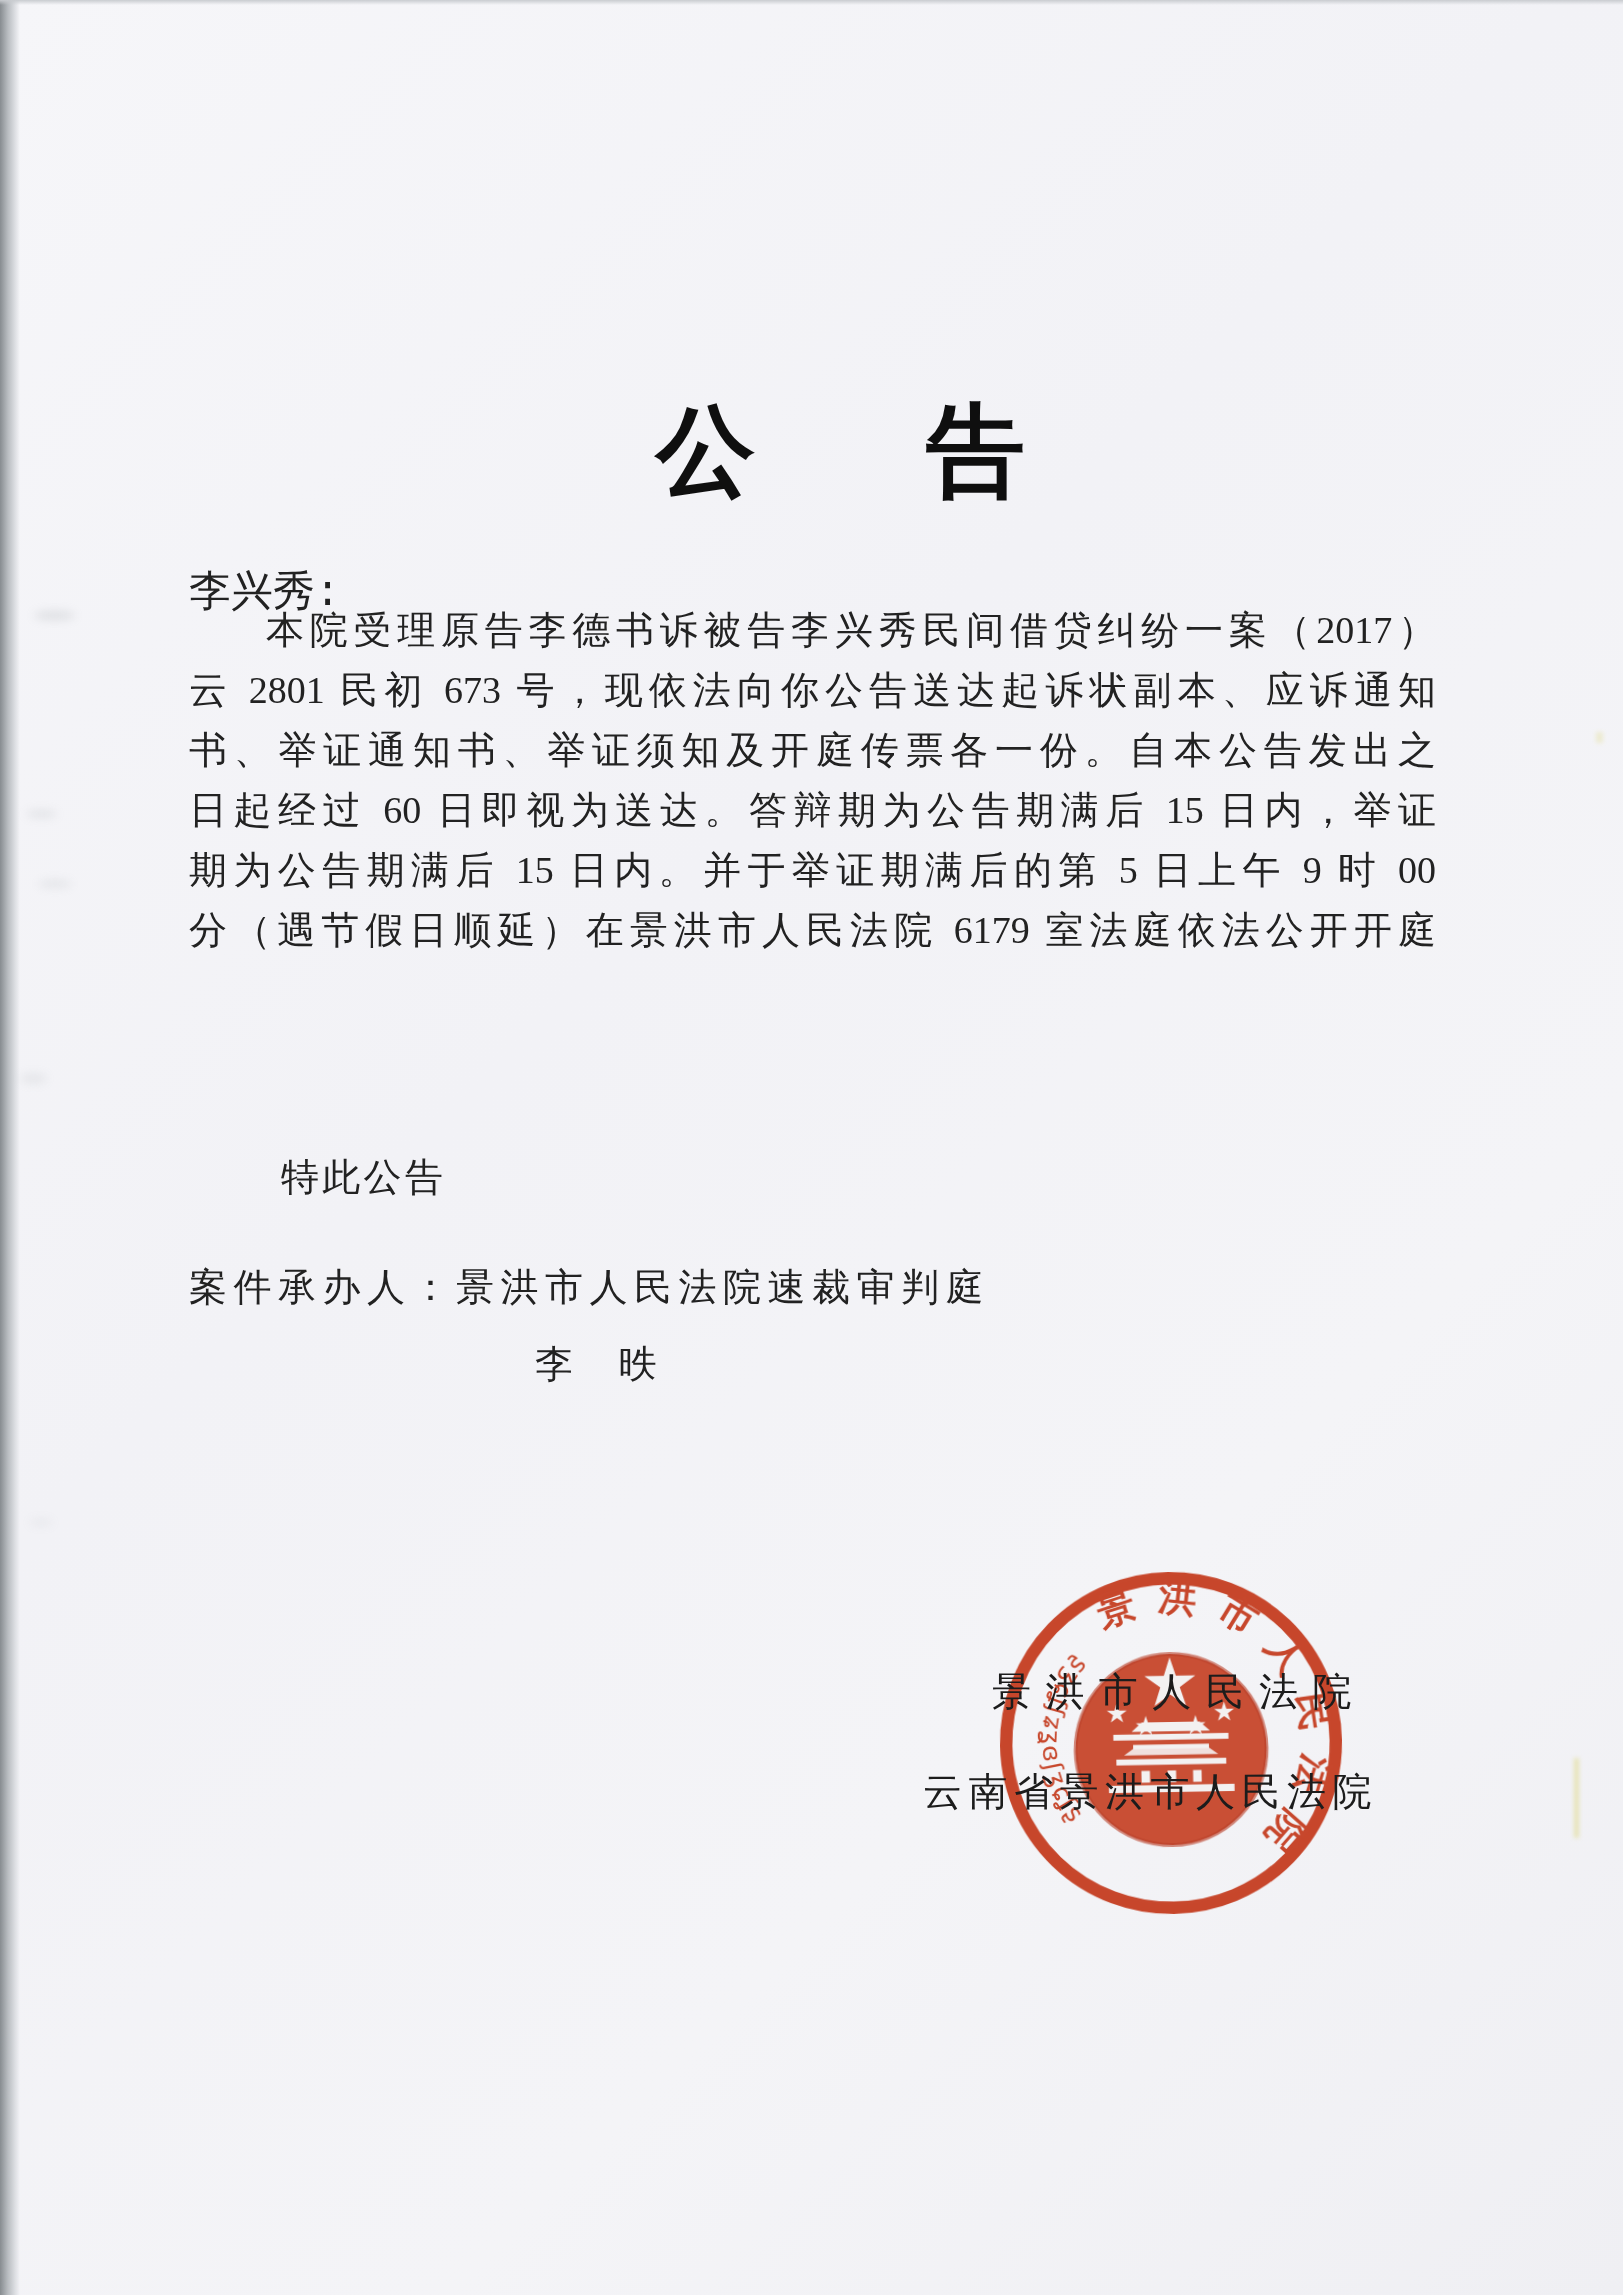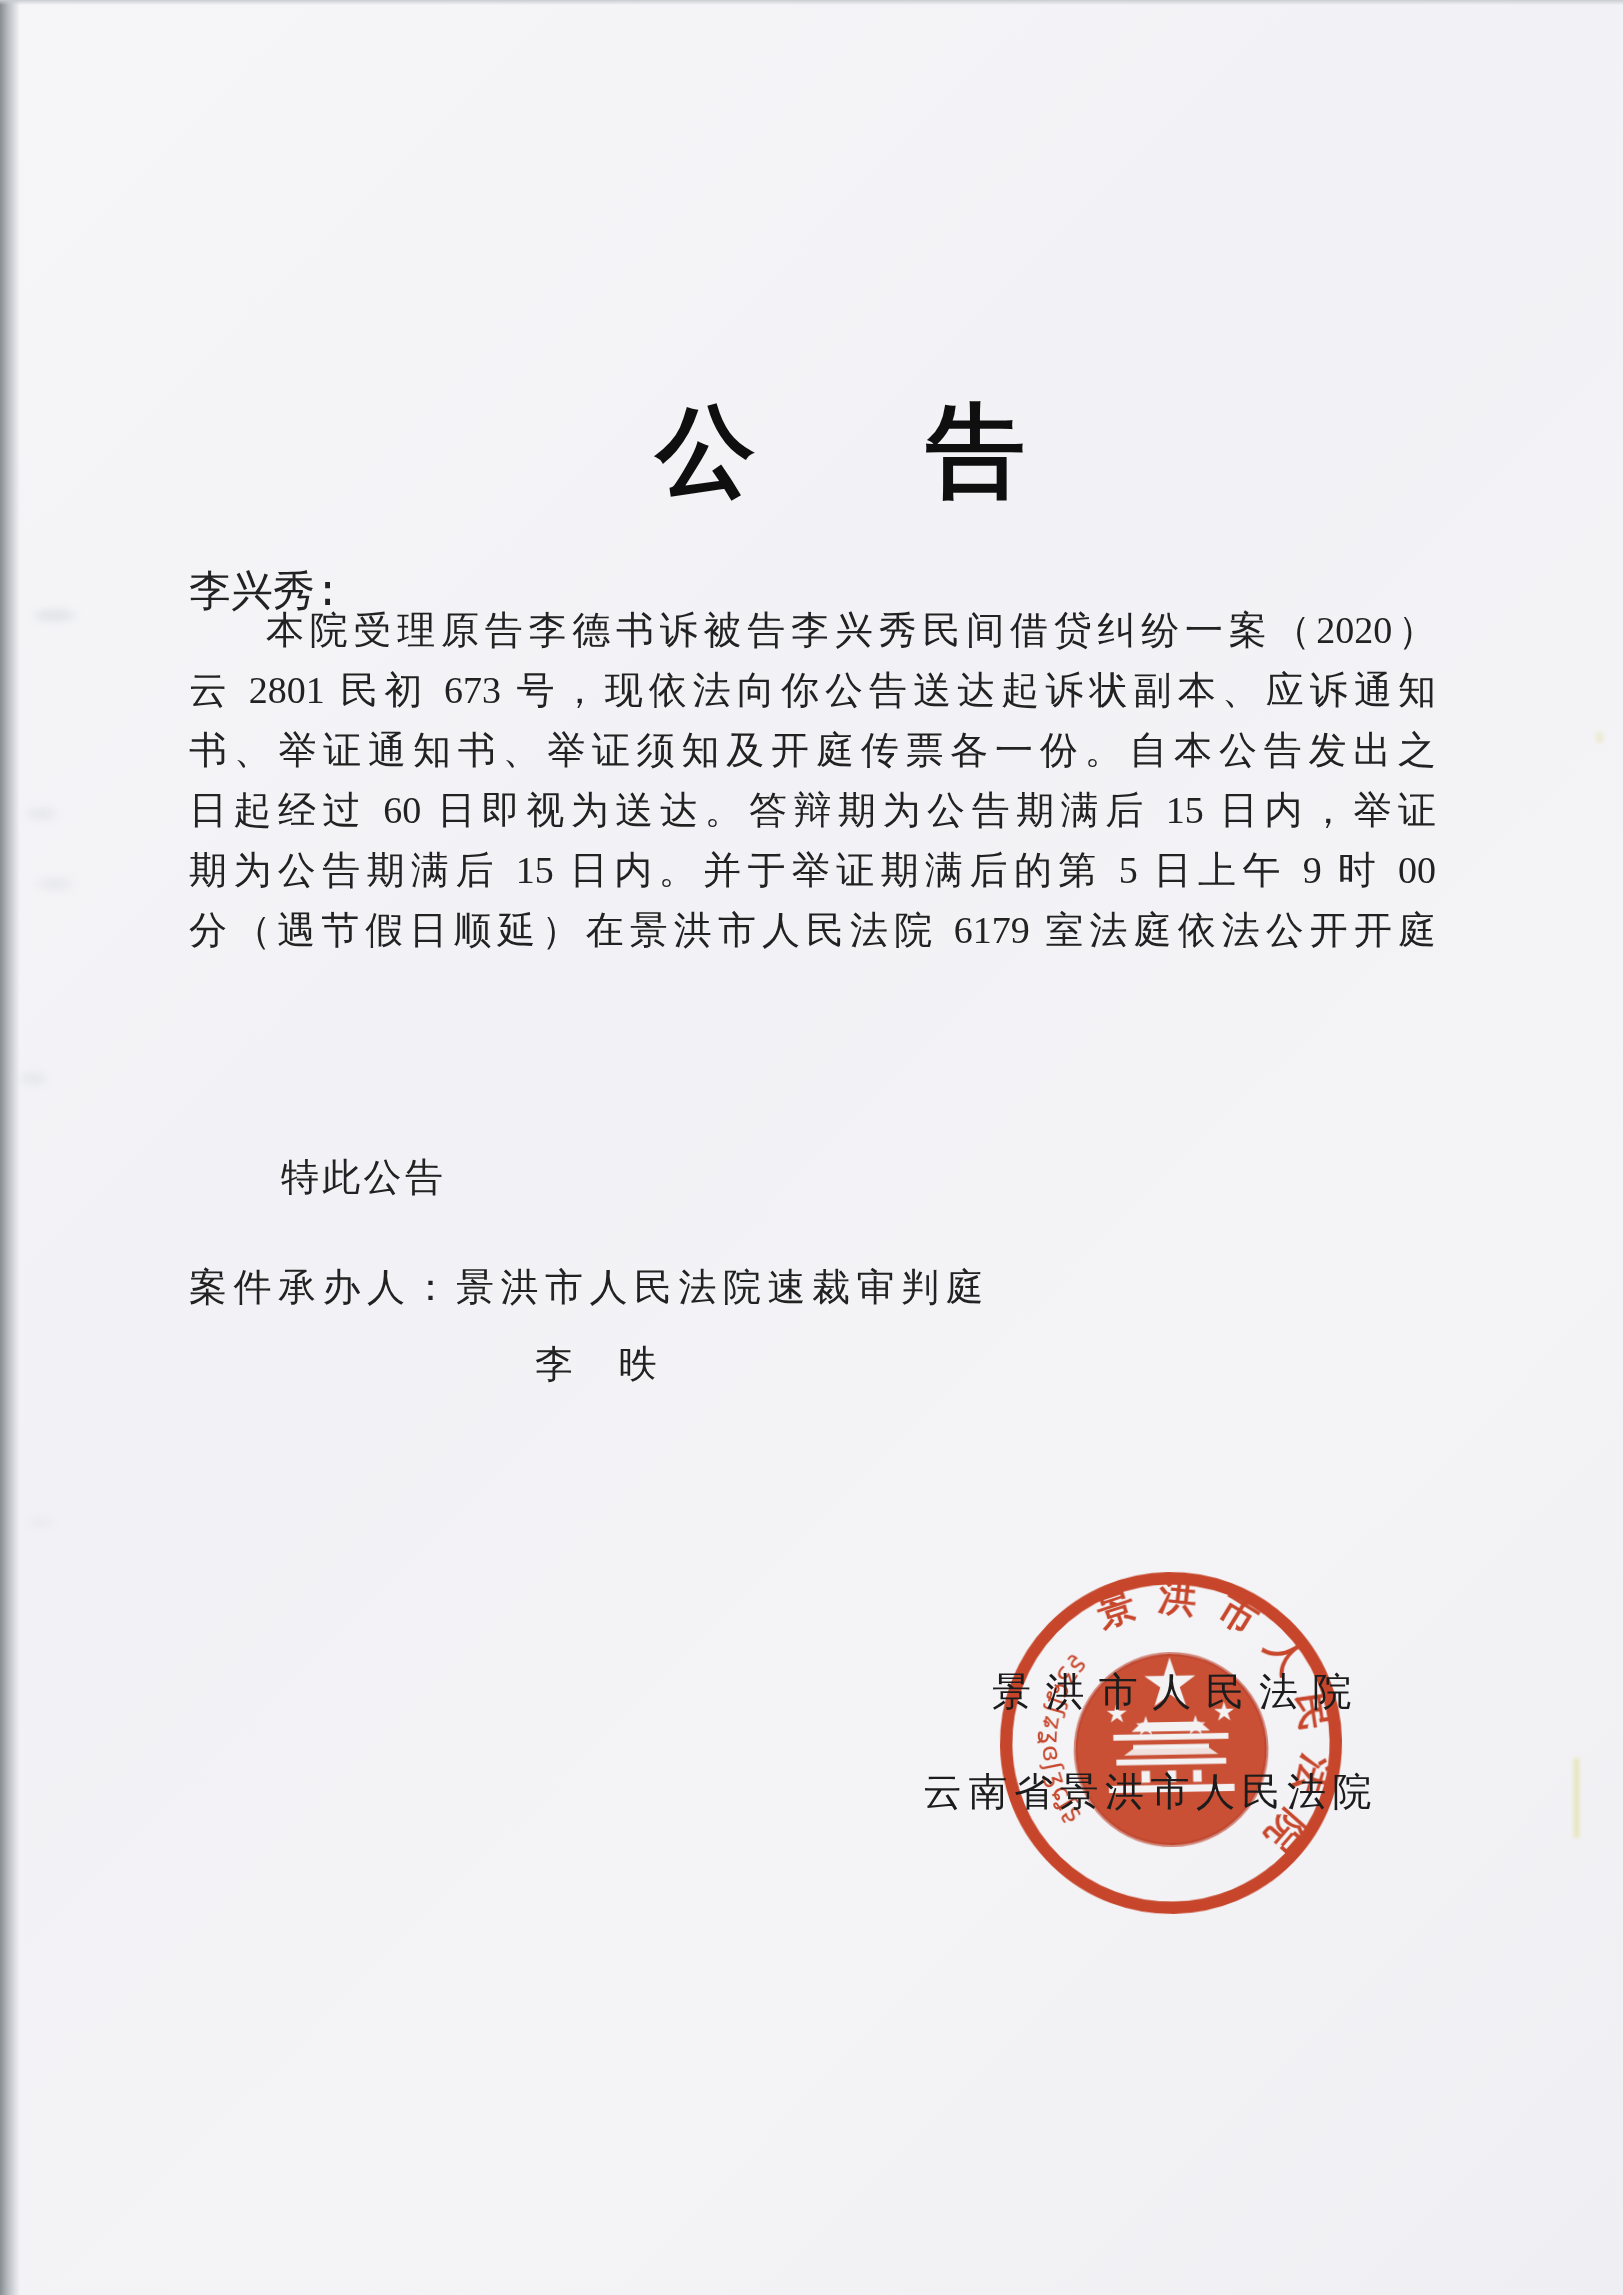--- a/index.html
+++ b/index.html
@@ -91,21 +91,21 @@
   <div class="smudge" style="left:19.6px;top:1073px;width:27.5px;height:10.5px;opacity:.15"></div>
   <div class="smudge" style="left:29px;top:1519px;width:23.6px;height:6.5px;opacity:.12"></div>
   <div class="yellow-streak" style="left:1574px;top:1758px;width:4.6px;height:80px;opacity:.5"></div>
   <div class="yellow-streak" style="left:1596px;top:732px;width:6.5px;height:10.5px;opacity:.3"></div>
 
   <div class="notice-title">公告</div>
 
   <div class="addressee">李兴秀:</div>
 
   <div class="body-block">
-    <div class="body-line indent">本院受理原告李德书诉被告李兴秀民间借贷纠纷一案（2020）</div>
+    <div class="body-line indent">本院受理原告李德书诉被告李兴秀民间借贷纠纷一案（2017）</div>
     <div class="body-line">云 2801 民初 673 号，现依法向你公告送达起诉状副本、应诉通知</div>
     <div class="body-line">书、举证通知书、举证须知及开庭传票各一份。自本公告发出之</div>
     <div class="body-line">日起经过 60 日即视为送达。答辩期为公告期满后 15 日内，举证</div>
     <div class="body-line">期为公告期满后 15 日内。并于举证期满后的第 5 日上午 9 时 00</div>
     <div class="body-line">分（遇节假日顺延）在景洪市人民法院 6179 室法庭依法公开开庭</div>
   </div>
 
   <div class="closing">特此公告</div>
   <div class="handler-line">案件承办人：景洪市人民法院速裁审判庭</div>
   <div class="handler-name">李　昳</div>

